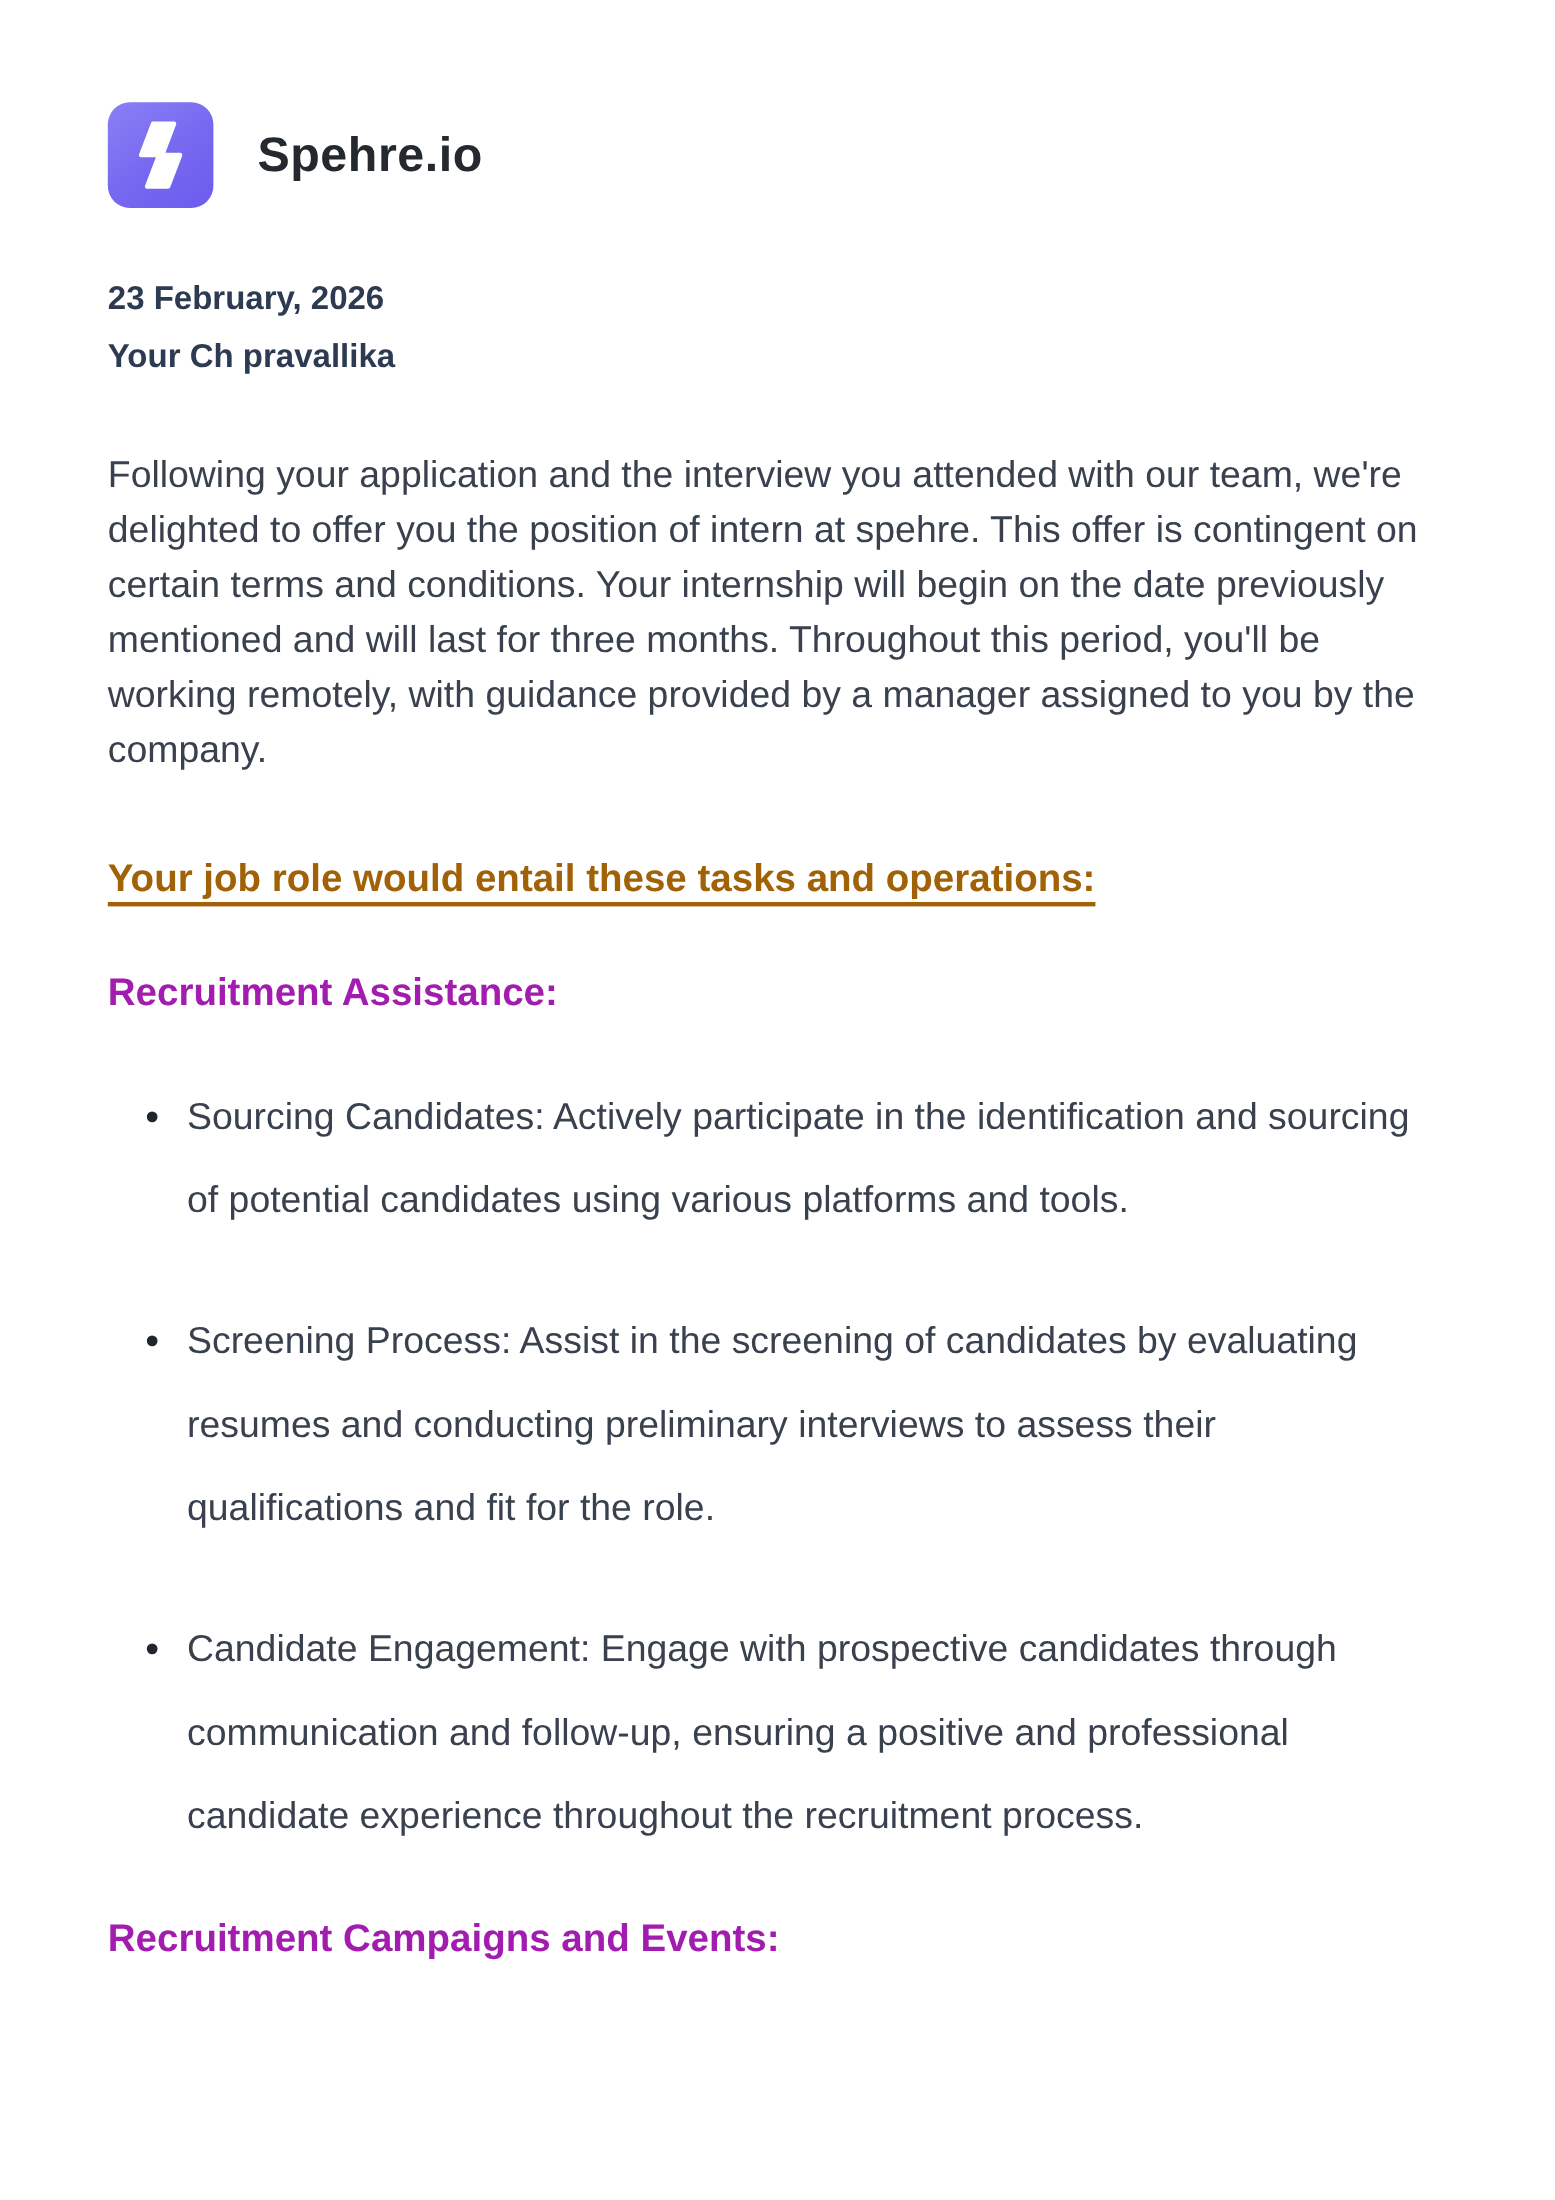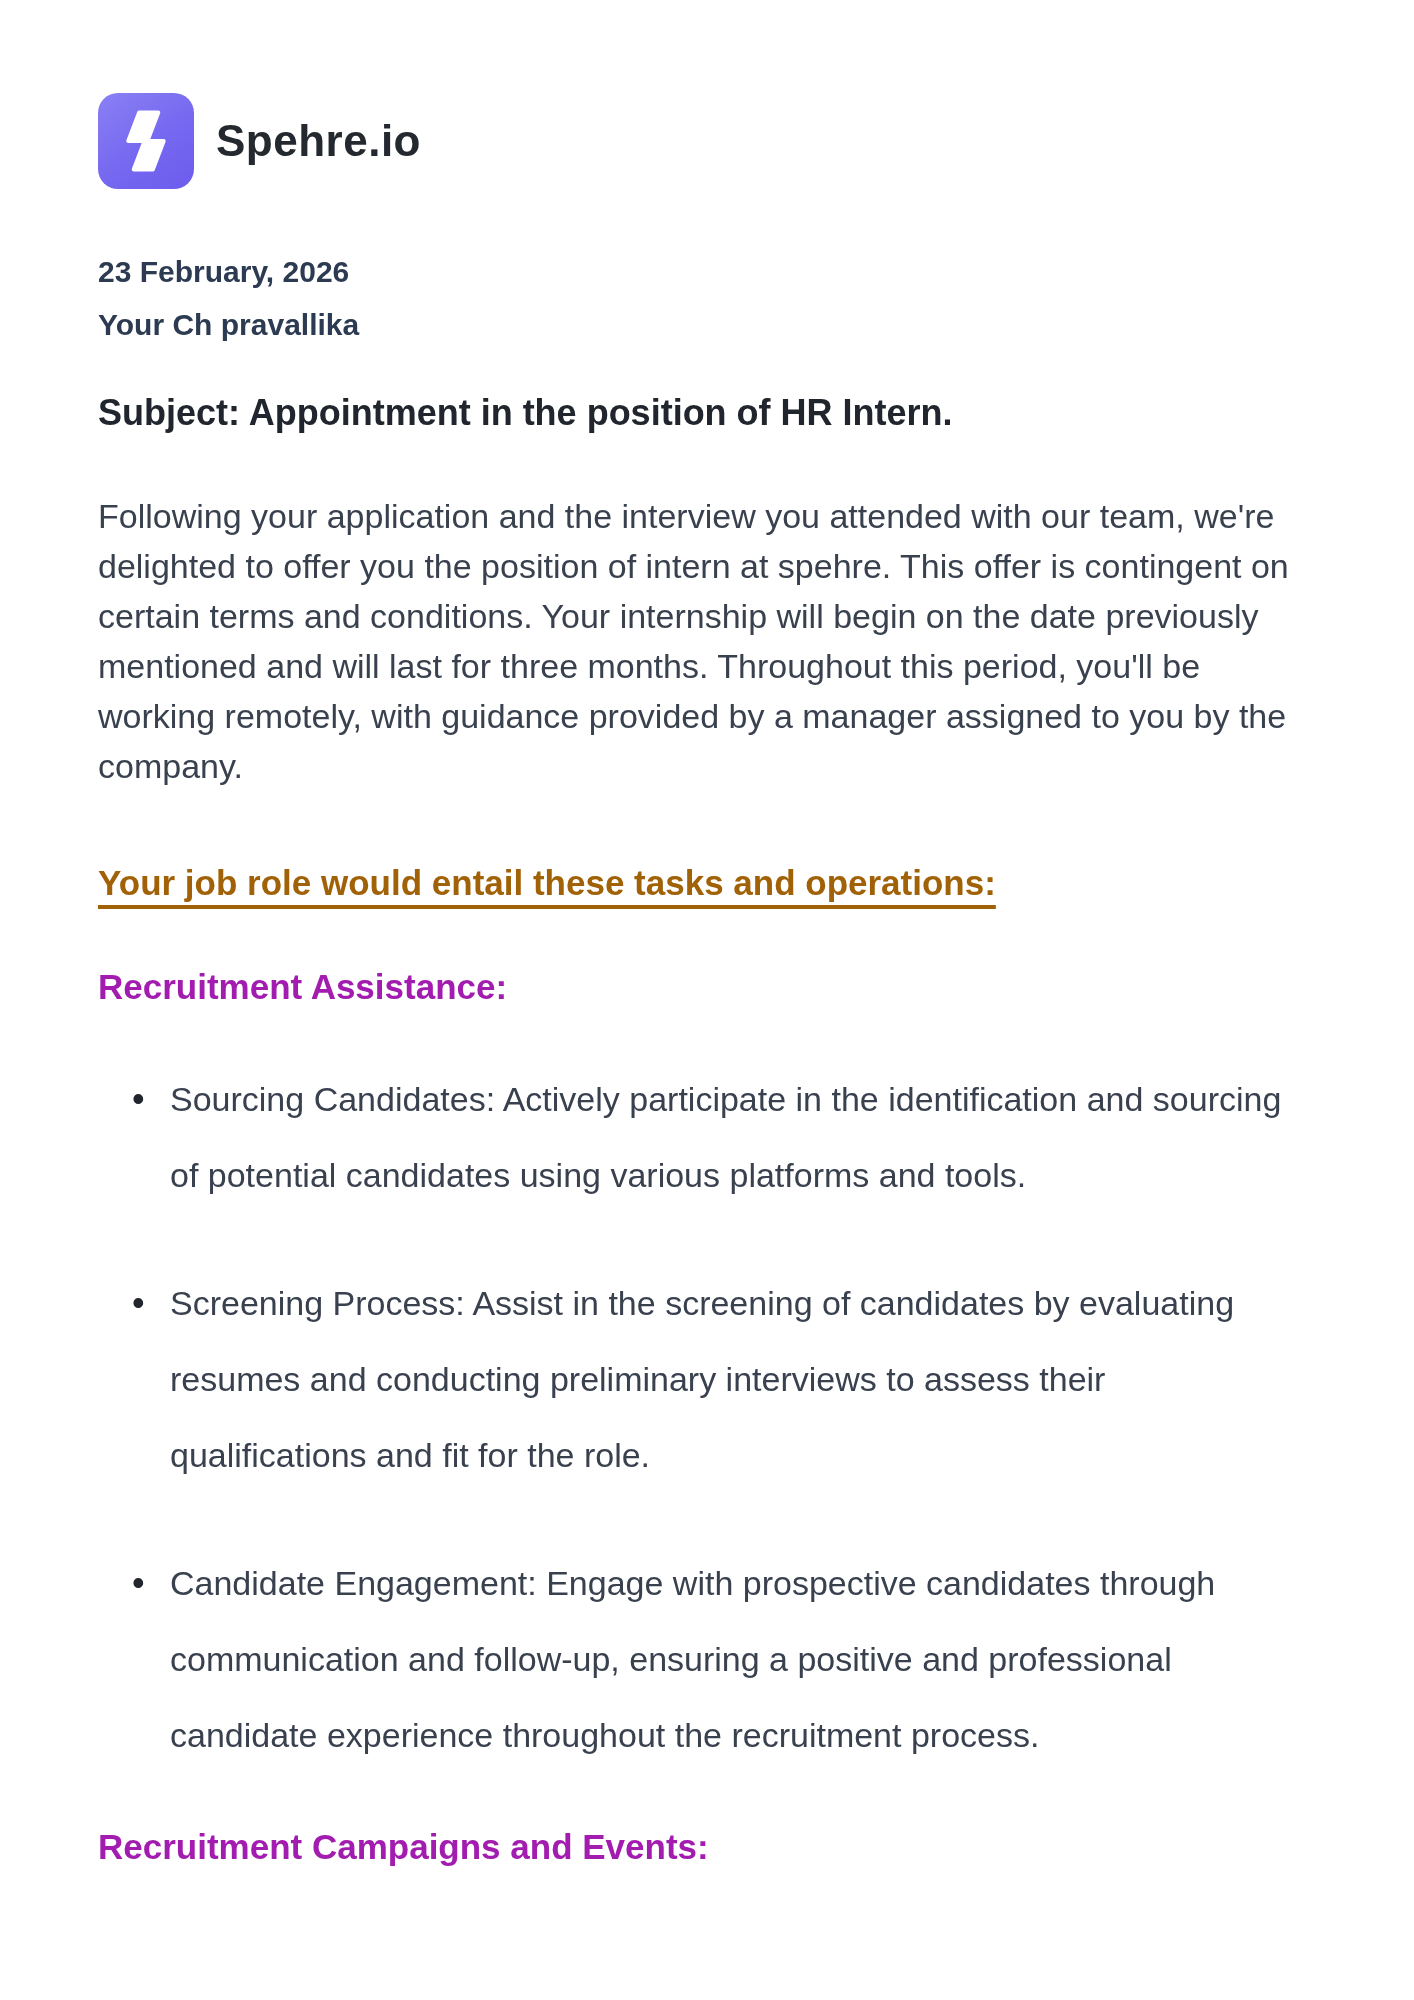--- a/index.html
+++ b/index.html
@@ -18,21 +18,21 @@
     box-sizing: border-box;
     width: 1414px;
     height: 2000px;
     padding: 93px 84px 0 98px;
   }
 
   
   .logo-row {
     display: flex;
     align-items: center;
-    gap: 22px;
+    gap: 40px;
   }
   .logo-box {
     width: 96px;
     height: 96px;
     border-radius: 20px;
     background: linear-gradient(145deg, #8a80f4 0%, #7668f0 55%, #6c5cee 100%);
     display: flex;
     align-items: center;
     justify-content: center;
     flex: 0 0 auto;
@@ -125,21 +125,20 @@
       </svg>
     </div>
     <div class="brand-name">Spehre.io</div>
   </div>
 
   <div class="date-block">
     <div>23 February, 2026</div>
     <div>Your Ch pravallika</div>
   </div>
 
-  <div class="subject-line">Subject: Appointment in the position of HR Intern.</div>
 
   <div class="intro-paragraph">Following your application and the interview you attended with our team, we're delighted to offer you the position of intern at spehre. This offer is contingent on certain terms and conditions. Your internship will begin on the date previously mentioned and will last for three months. Throughout this period, you'll be working remotely, with guidance provided by a manager assigned to you by the company.</div>
 
   <div class="tasks-heading">Your job role would entail these tasks and operations:</div>
 
   <div class="subsection-title">Recruitment Assistance:</div>
 
   <ul class="bullet-list">
     <li>Sourcing Candidates: Actively participate in the identification and sourcing of potential candidates using various platforms and tools.</li>
     <li>Screening Process: Assist in the screening of candidates by evaluating resumes and conducting preliminary interviews to assess their qualifications and fit for the role.</li>

